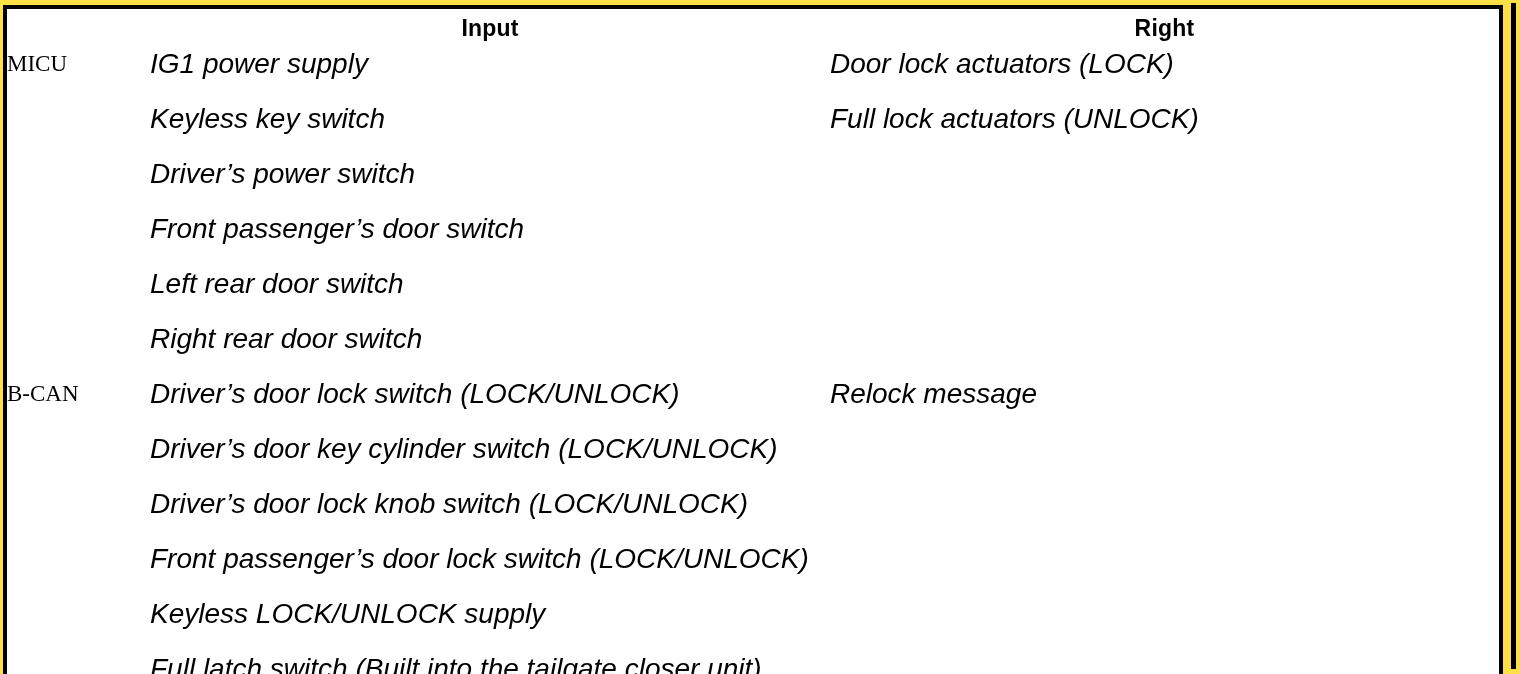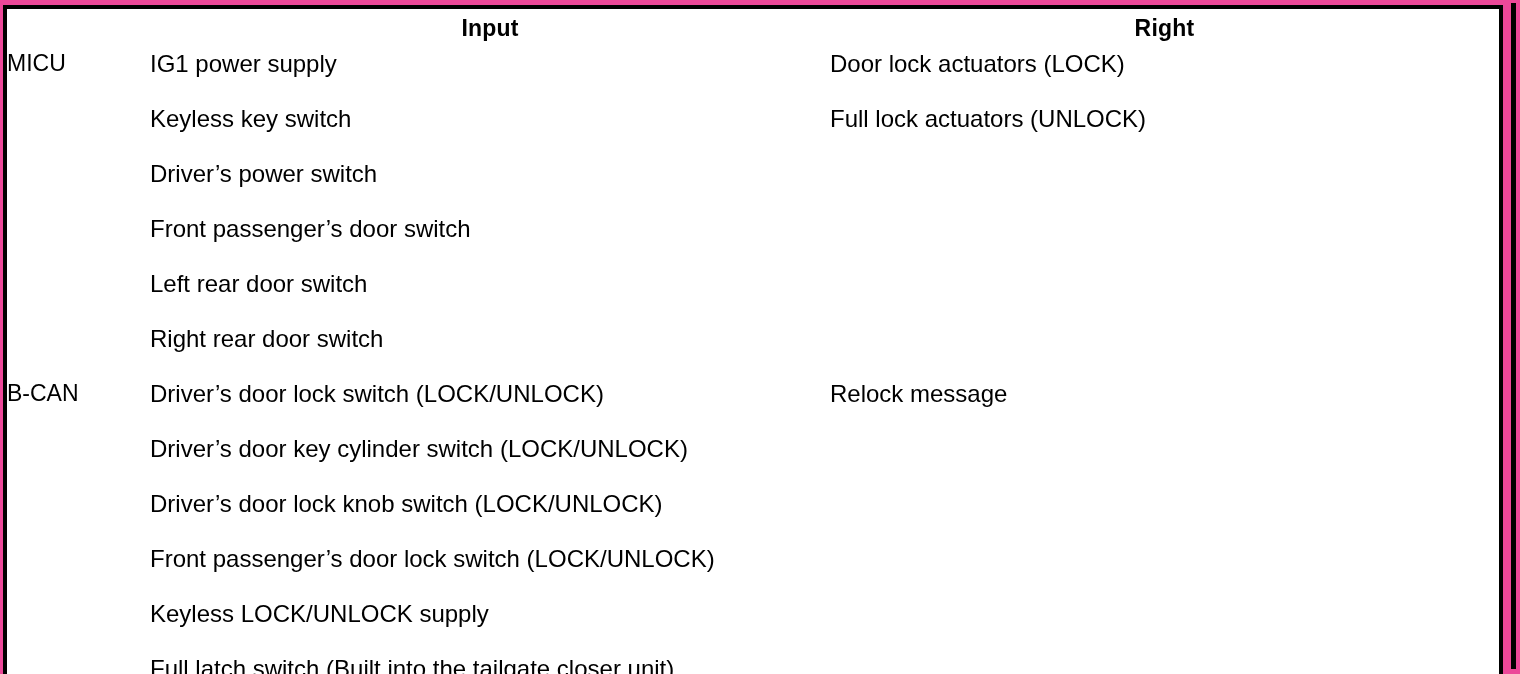--- a/index.html
+++ b/index.html
@@ -12,21 +12,21 @@
     height: 674px;
     overflow: hidden;
     font-family: "Liberation Sans", sans-serif;
     color: #000000;
   }
 
   #page {
     position: relative;
     width: 1520px;
     height: 674px;
-    background: #ec4899;
+    background: #fde047;
   }
 
   
   .io-table {
     position: absolute;
     left: 3px;
     top: 5px;
     width: 1500px;   
     height: 662px;   
     box-sizing: border-box;
@@ -43,21 +43,21 @@
     vertical-align: top;
     background: #ffffff;
   }
 
   
   .col-module { width: 145px; }
   .col-input  { width: 680px; }
   .col-output { width: 671px; }
 
   
-  .rule-left   { border-right: 3px solid #000000; }
+  .rule-left   { border-right: 3px solid #000000; font-family: Liberation Serif, serif; }
   .rule-mid    { border-right: 3px solid #000000; }
 
   
   .hdr-row > * { border-bottom: 4px solid #000000; height: 39px; }
   .micu-row > * { border-bottom: 2px solid #000000; }
 
   .hdr-cell {
     text-align: center;
     font-size: 23px;
     font-weight: bold;
@@ -78,25 +78,26 @@
     line-height: 31px;
     white-space: nowrap;
   }
 
   ul.item-list {
     list-style: none;
     margin: 0;
     padding: 0;
   }
   ul.item-list li {
-    font-size: 24px;
+    font-size: 28px;
     line-height: 31px;
     height: 55px;
     white-space: nowrap;
     overflow: hidden;
+    font-style: italic;
   }
 
   
   .edge-rule {
     position: absolute;
     left: 1511px;
     top: 3px;
     width: 5px;
     height: 666px;
     background: #000000;

